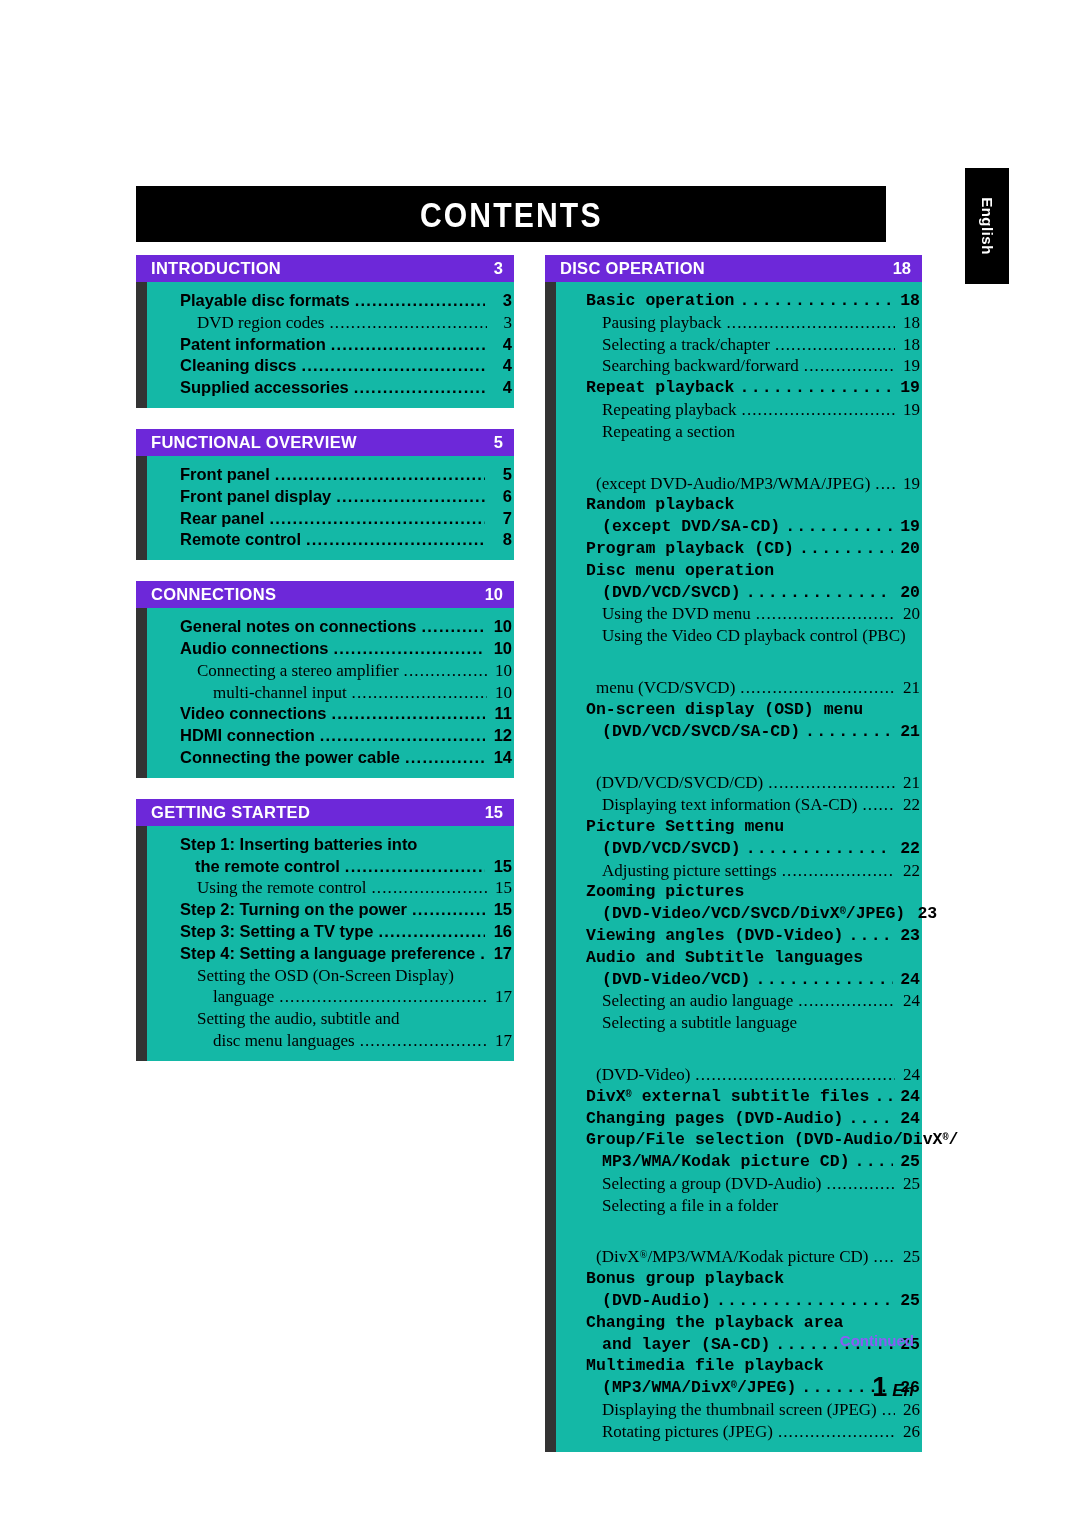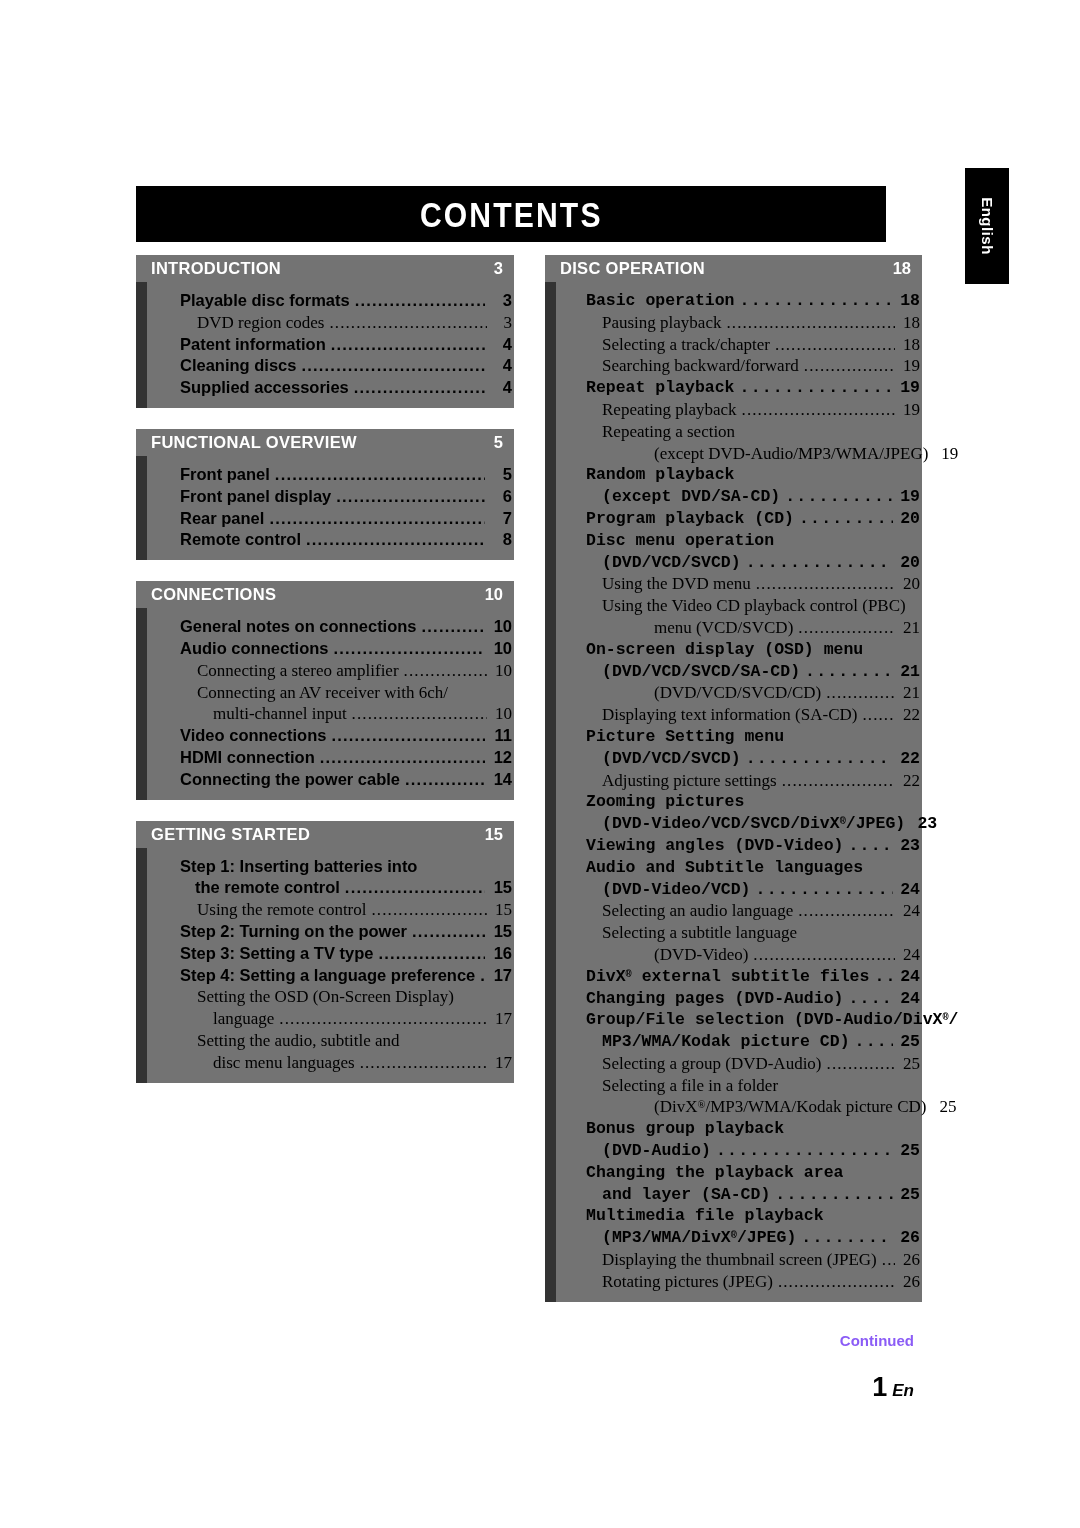--- a/index.html
+++ b/index.html
@@ -83,21 +83,21 @@
   .section {
     position: relative;
     background: #333333;
     padding-left: 11px;   
     margin-bottom: 21px;
   }
   .section-header {
     position: relative;
     margin-left: -11px;
     height: 27px;
-    background: #737373;
+    background: #6d28d9;
     display: flex;
     align-items: center;
     padding: 0 11px 0 15px;
     box-sizing: border-box;
   }
   .section-header .sh-title {
     color: #ffffff;
     font-size: 16.5px;
     font-weight: bold;
     letter-spacing: 0.3px;
@@ -105,21 +105,21 @@
     white-space: nowrap;
   }
   .section-header .sh-page {
     color: #ffffff;
     font-size: 16.5px;
     font-weight: bold;
     flex: 0 0 auto;
     text-align: right;
   }
   .section-body {
-    background: #737373;
+    background: #14b8a6;
     padding: 8px 0 9px 0;
   }
 
   
   .entry {
     display: block;
     position: relative;
     color: #000000;
     padding-right: 2px;
   }
@@ -163,21 +163,21 @@
   }
   .lvl2 .ln        { padding-left: 50px; }
   .lvl2 .ln.cont   { padding-left: 66px; }
   .lvl2 .pg        { min-width: 22px; }
   .lvl2 .dots      { letter-spacing: 1.1px; }
 
   
   #col-right .lvl1 .ln      { padding-left: 30px; font-family: Liberation Mono, monospace; }
   #col-right .lvl1 .ln.cont { padding-left: 46px; }
   #col-right .lvl2 .ln      { padding-left: 46px; }
-  #col-right .lvl2 .ln.cont { padding-left: 98px; }
+  #col-right .lvl2 .ln.cont { padding-left: 40px; margin-top: 30px; }
 
   sup.reg {
     font-size: 0.62em;
     vertical-align: 0.42em;
     line-height: 0;
   }
 
   
   #continued {
     position: absolute;
@@ -326,23 +326,20 @@
             </div>
           </div>
           <div class="entry lvl2">
             <div class="ln">
               <span class="txt">Connecting a stereo amplifier</span>
               <span class="dots">........................................................................................................................</span>
               <span class="pg">10</span>
             </div>
           </div>
           <div class="entry lvl2">
-            <div class="ln">
-              <span class="txt">Connecting an AV receiver with 6ch/</span>
-            </div>
             <div class="ln cont">
               <span class="txt">multi-channel input</span>
               <span class="dots">........................................................................................................................</span>
               <span class="pg">10</span>
             </div>
           </div>
           <div class="entry lvl1">
             <div class="ln">
               <span class="txt">Video connections</span>
               <span class="dots">........................................................................................................................</span>

